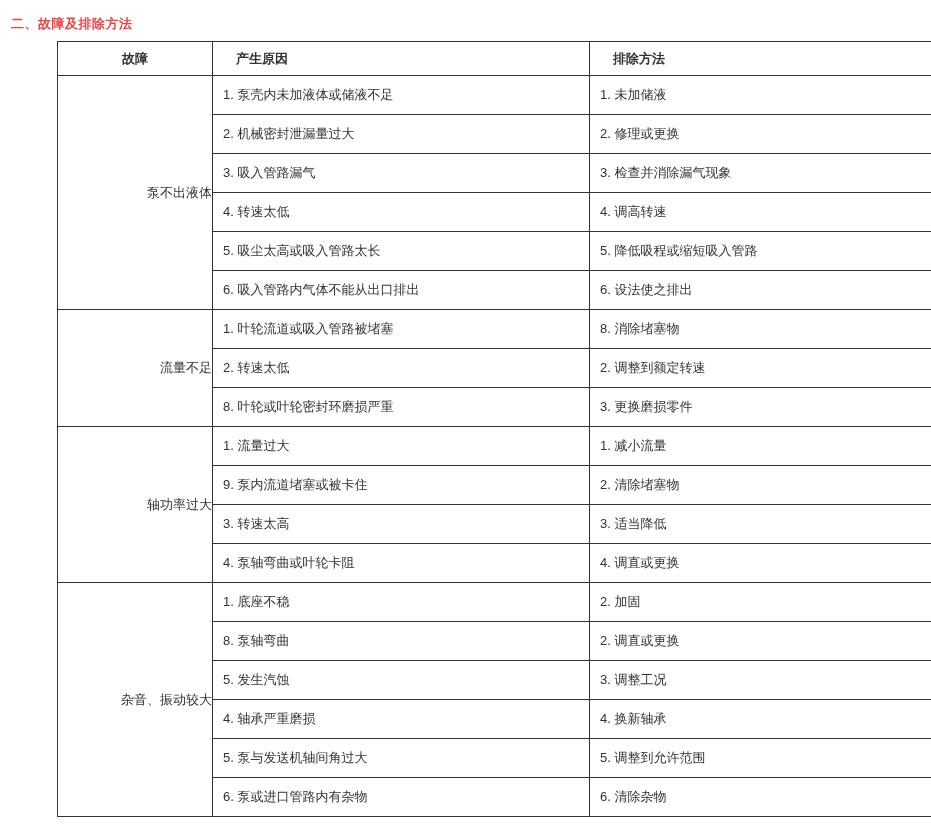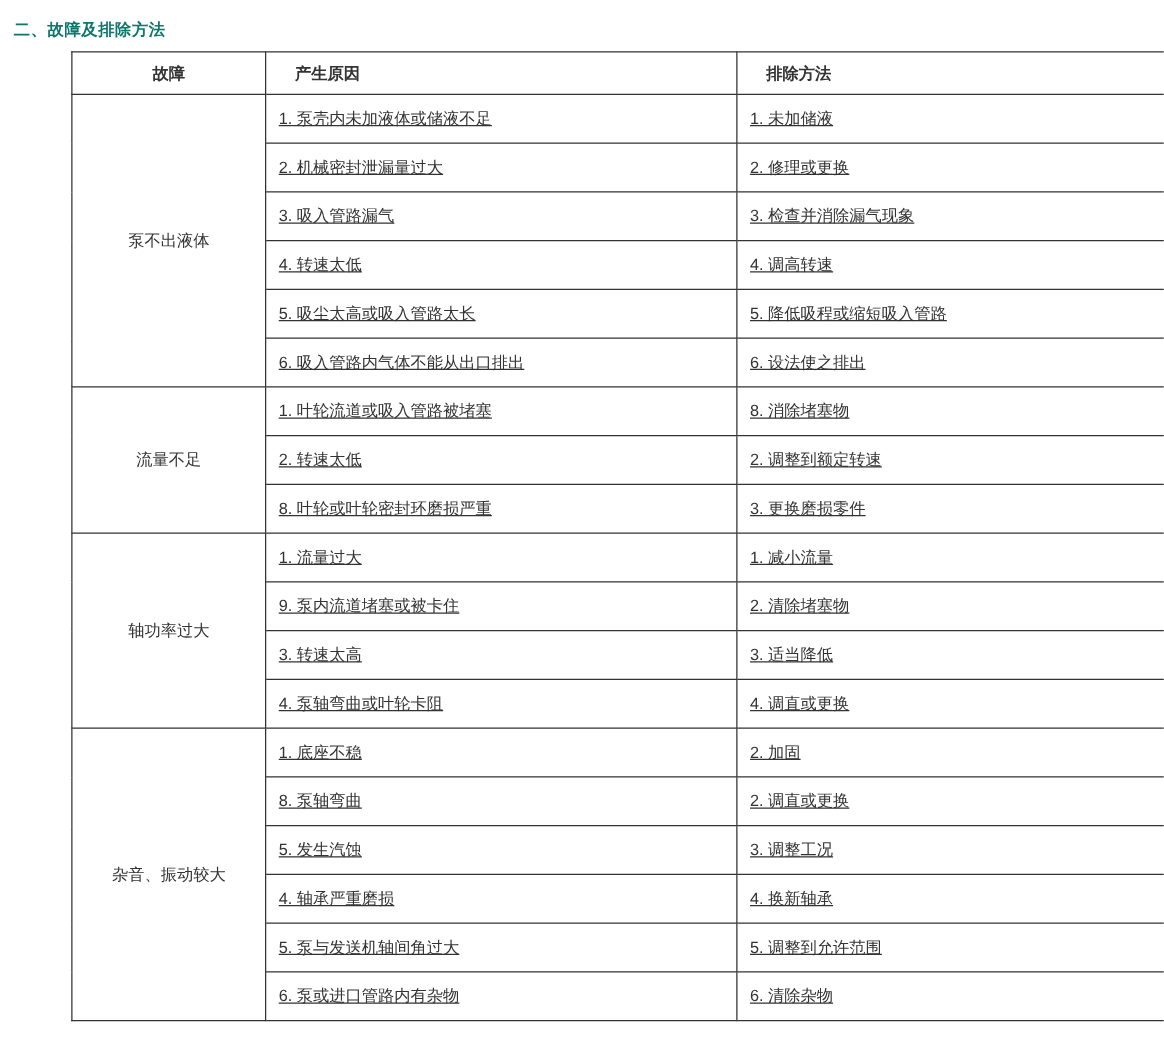--- a/index.html
+++ b/index.html
@@ -13,21 +13,21 @@
     width: 931px;
     height: 835px;
     background: #ffffff;
   }
   .doc-title {
     position: absolute;
     left: 11px;
     top: 15px;
     font-size: 13px;
     font-weight: bold;
-    color: #0f766e;
+    color: #ef4444;
     letter-spacing: 0.5px;
   }
   table.fault-table {
     position: absolute;
     left: 13px;
     top: 41px;
     width: 899px;
     border-collapse: collapse;
     table-layout: fixed;
     margin-left: 44px;
@@ -47,28 +47,27 @@
     height: 34px;
     font-weight: bold;
   }
   th.fault-head { text-align: center; }
   th.cause-head, th.solution-head {
     text-align: left;
     padding-left: 23px;
   }
   table.fault-table td { height: 39px; }
   td.fault-cell {
-    text-align: center;
+    text-align: right;
     vertical-align: middle;
   }
   td.cause-cell, td.solution-cell {
     text-align: left;
     vertical-align: middle;
     padding-left: 10px;
-    text-decoration: underline;
   }
 </style>
 </head>
 <body>
 
 <div class="page">
 
   <div class="doc-title">二、故障及排除方法</div>
 
   <table class="fault-table">

